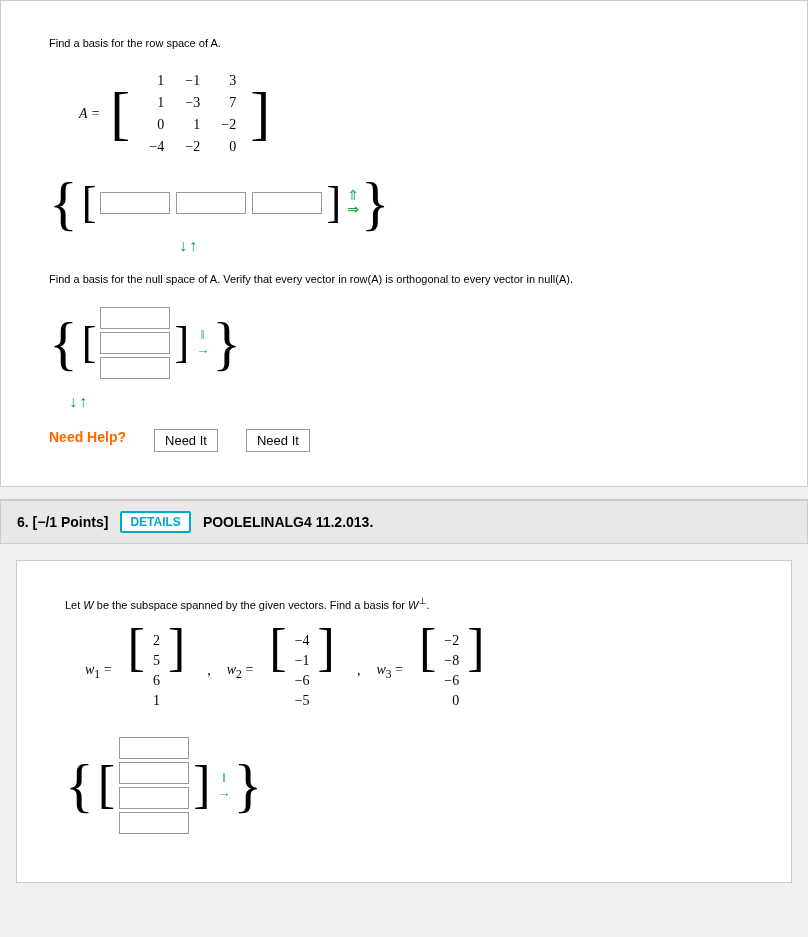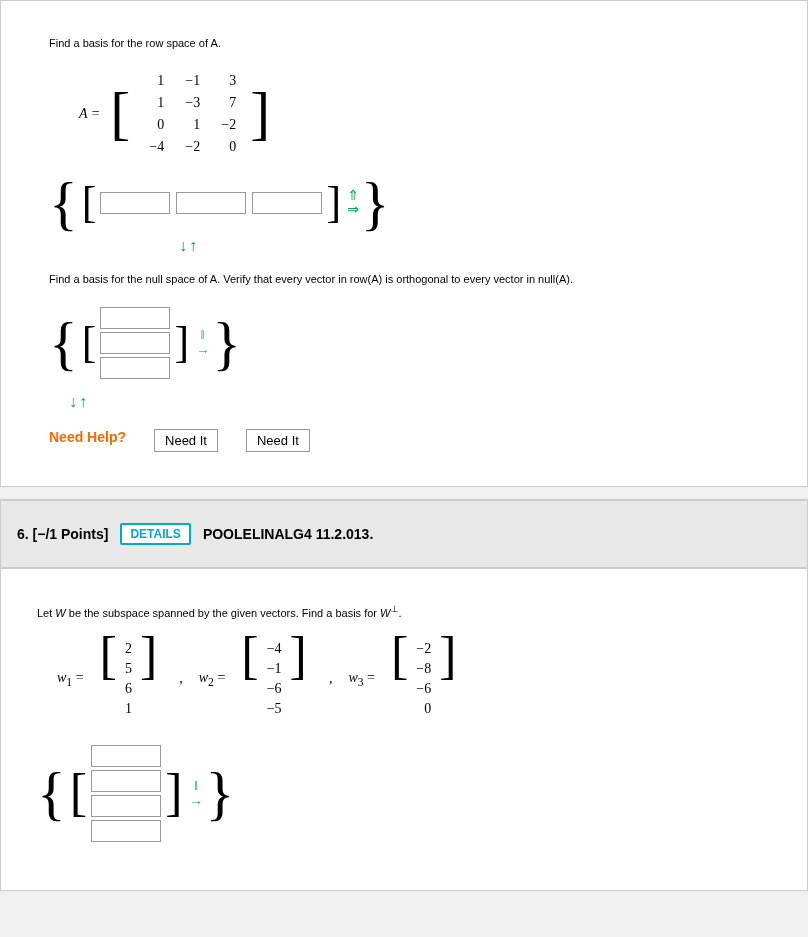--- a/index.html
+++ b/index.html
@@ -240,27 +240,27 @@
     <div class="need-help-section">
       <span class="need-help-label">Need Help?</span>
       <button class="help-button">Need It</button>
       <button class="help-button">Need It</button>
     </div>
   </div>
 </div>
 
 <hr class="divider">
 
-<div style="background:#e8e8e8;border:1px solid #ccc;padding:22px 16px;display:flex;align-items:center;gap:12px;">
+<div style="background:#e8e8e8;border:1px solid #ccc;padding:10px 16px;display:flex;align-items:center;gap:12px;">
   <span class="problem-title">6.  [−/1 Points]</span>
   <span class="details-badge">DETAILS</span>
   <span class="problem-title">POOLELINALG4 11.2.013.</span>
 </div>
 
-<div class="problem-section" style="margin:0;padding-left:12px;">
+<div class="problem-section" style="margin:16px;">
   <div class="problem-body">
     <p class="problem-text">
       Let <em>W</em> be the subspace spanned by the given vectors. Find a basis for <em>W</em><sup>⊥</sup>.
     </p>
 
     <div class="w-vectors-display">
 
       <span><em>w</em><sub>1</sub> =</span>
       <div style="display:flex;align-items:stretch;margin:0 6px;">
         <span style="font-size:52px;font-weight:100;line-height:0.82;">[</span>

